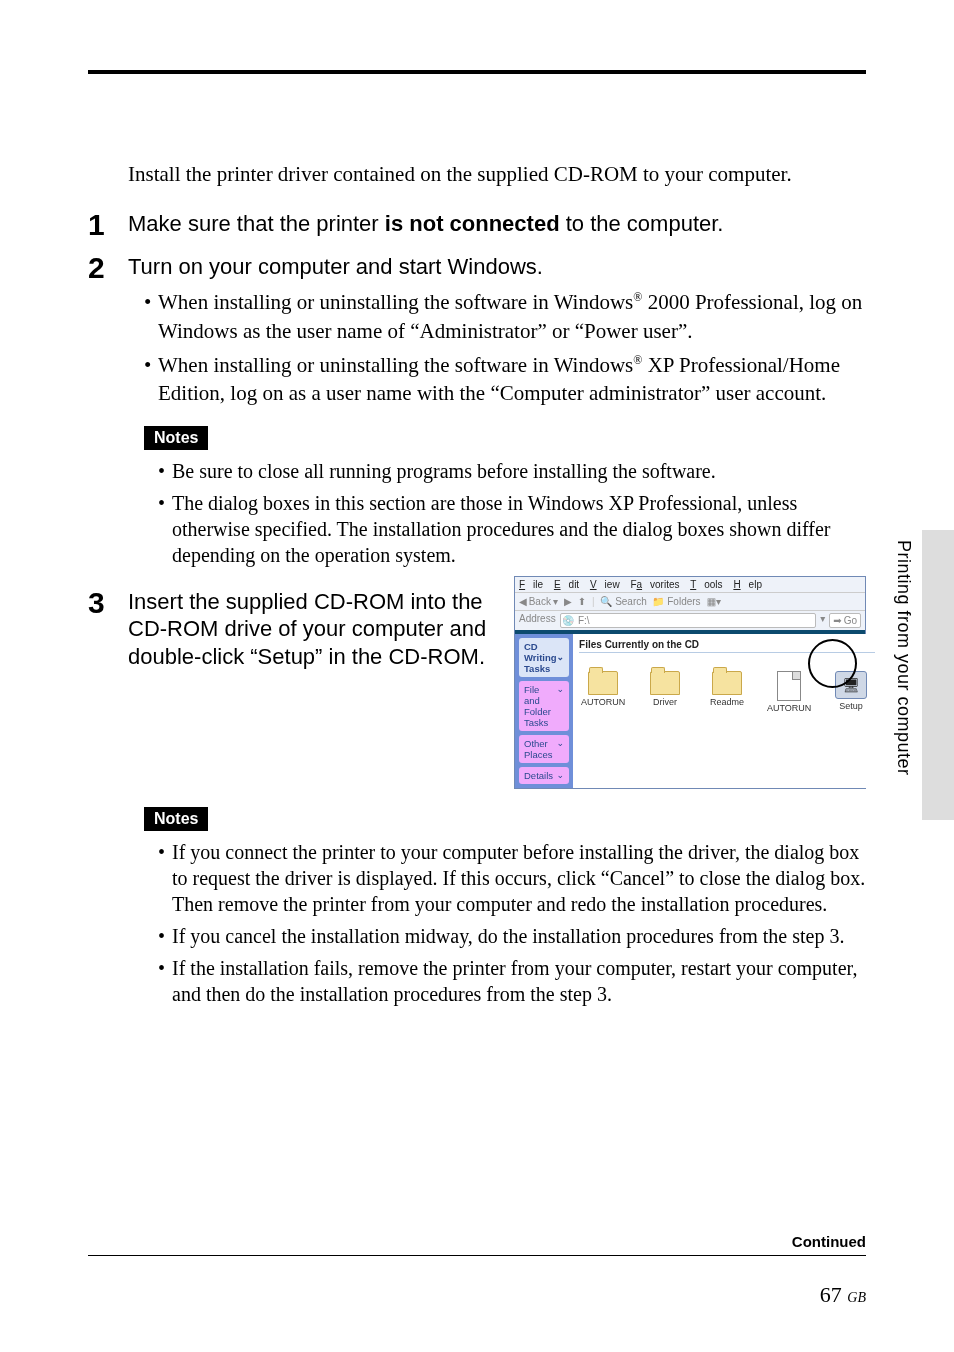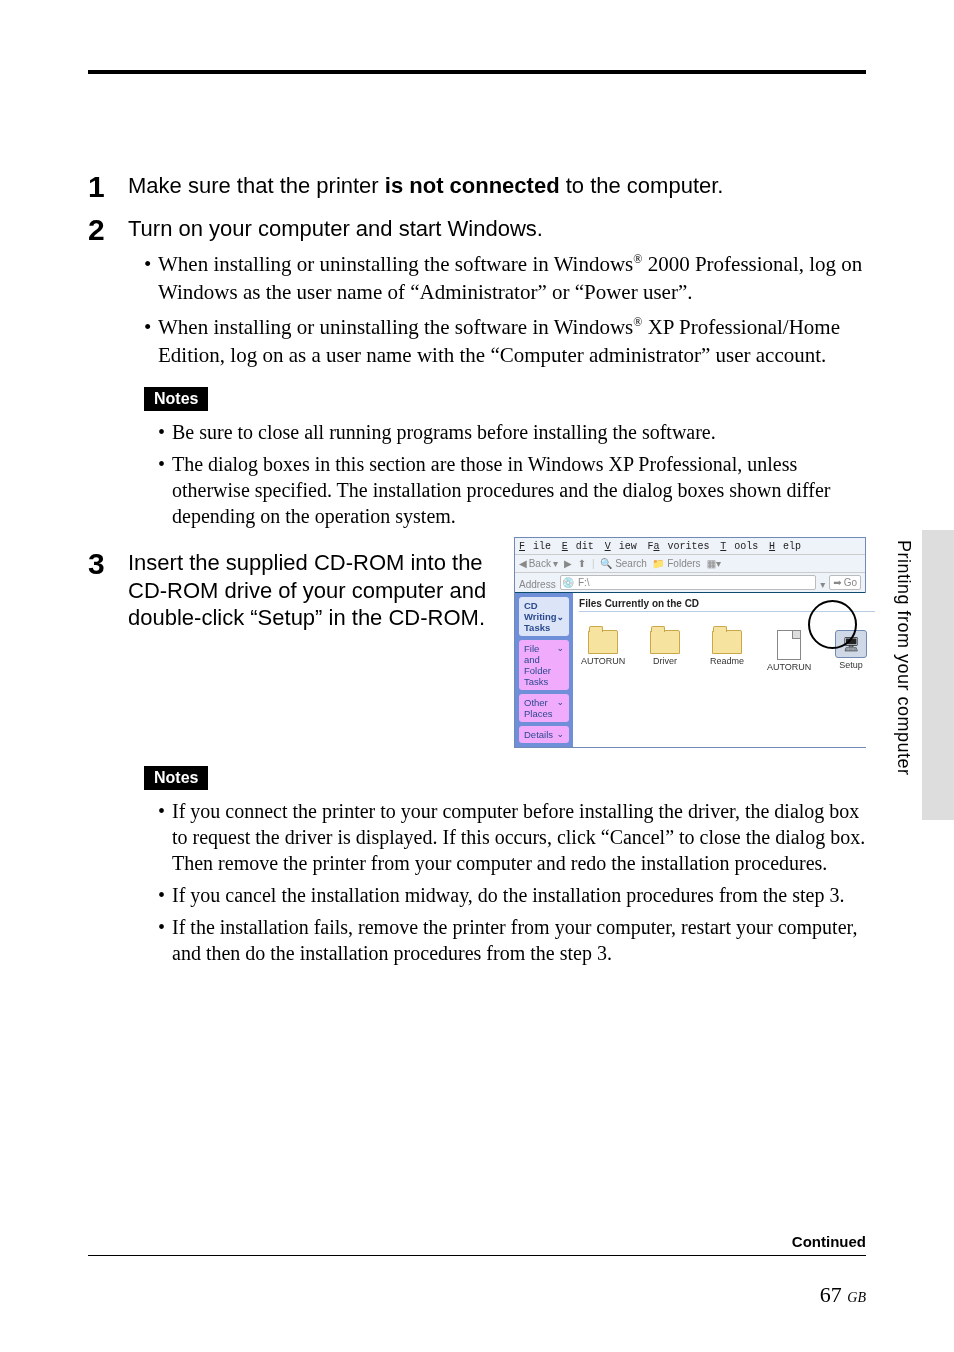--- a/index.html
+++ b/index.html
@@ -123,38 +123,38 @@
     align-items: center;
   }
   .ss-winbtns { display:flex; gap:2px; }
   .ss-winbtn { width:14px; height:12px; background:#5d8be6; border:1px solid #2b59c1; font-size:9px; text-align:center; line-height:10px; }
   .ss-close { background:#d46048; }
   .ss-menubar {
     background:#eef2f9;
     padding: 2px 4px;
     border-bottom:1px solid #ccc;
   }
-  .ss-menubar span { margin-right:8px;font-family:Liberation Mono, monospace; }
+  .ss-menubar span { margin-right:8px; }
   .ss-menubar .u { text-decoration: underline; }
   .ss-toolbar {
     background:#eef2f9;
     padding: 3px 4px;
     border-bottom:1px solid #ccc;
     display:flex;
     align-items:center;
     gap:6px;
   }
   .ss-toolbtn { color:#888; display:flex; align-items:center; gap:2px; }
   .ss-addr {
     background:#eef2f9;
     padding: 2px 4px;
     display:flex;
-    align-items:flex-end;
+    align-items:flex-start;
     gap:4px;
-    border-bottom:1px solid #0c4a6e;
+    border-bottom:4px solid #0c4a6e;
     color:#888;
   }
   .ss-addrbox { flex:1; background:#fff; border:1px solid #bbb; padding:1px 2px; color:#888; border-radius:2px; }
   .ss-go { background:#fff; border:1px solid #bbb; padding:1px 3px; border-radius:2px; display:flex; align-items:center; gap:2px;}
   .ss-body {
     display:flex;
     min-height:120px;
   }
   .ss-side {
     width:120px;
@@ -256,20 +256,21 @@
   .pagenum .gb { font-style:italic; font-size:14px; }
 </style>
 </head>
 <body>
 
 <div class="top-rule"></div>
 
 <div class="content">
 
 
+  <div class="intro">Install the printer driver contained on the supplied CD-ROM to your computer.</div>
 
   
   <div class="step">
     <div class="step-num">1</div>
     <div class="step-title">
       <span>Make sure that the printer </span><span class="bold">is not connected</span><span> to the computer.</span>
     </div>
   </div>
 
   

